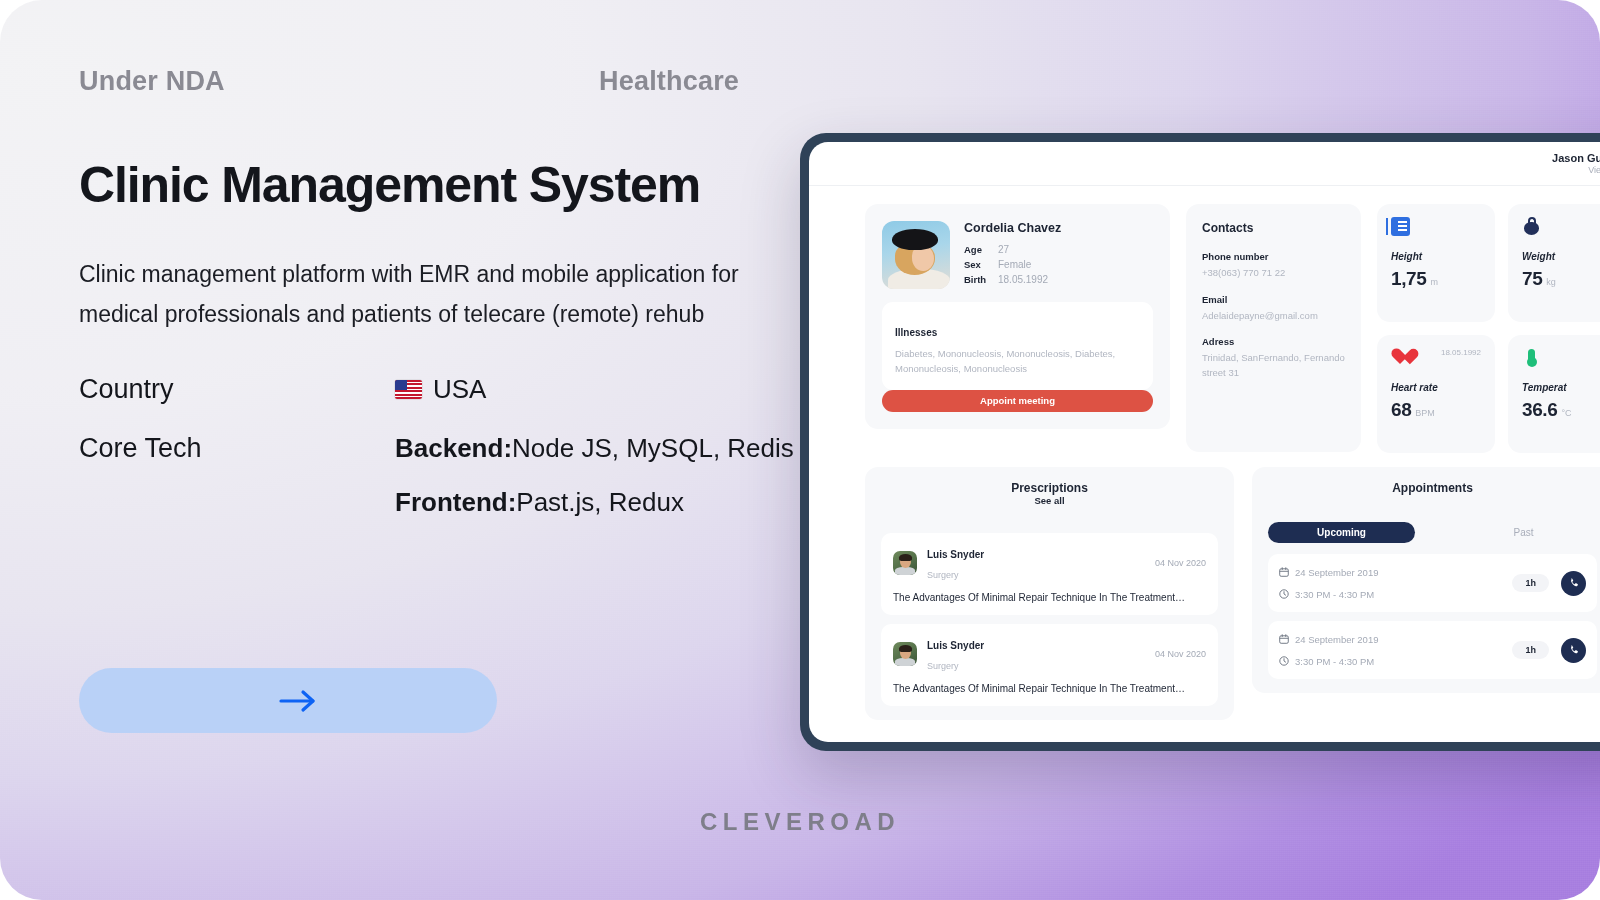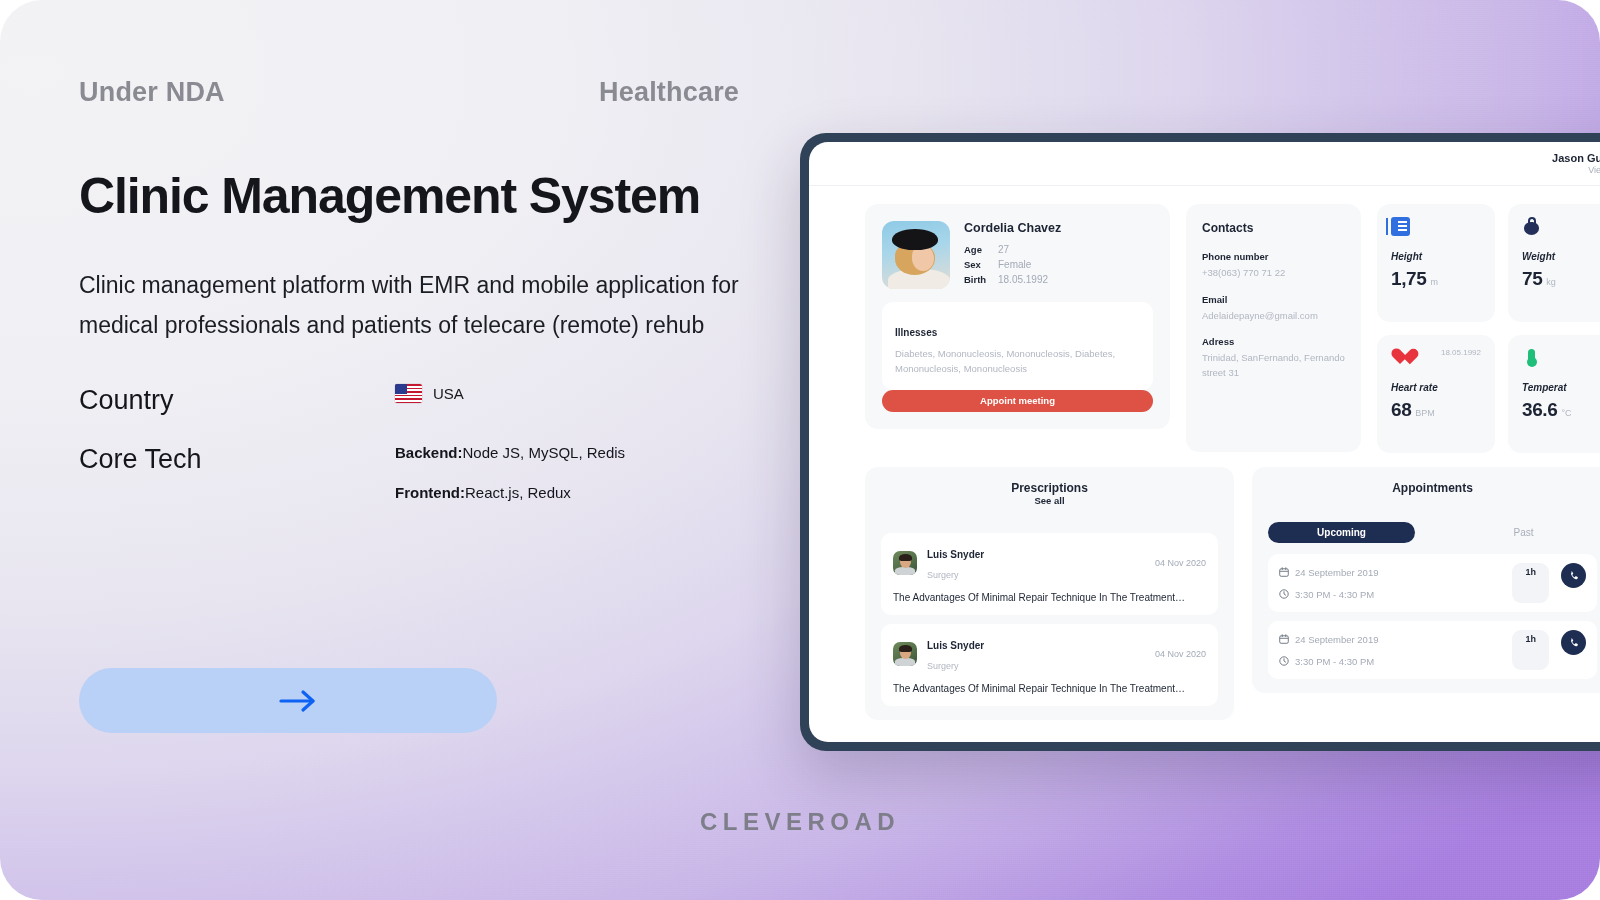--- a/index.html
+++ b/index.html
@@ -26,21 +26,21 @@
     opacity: .45;
     background-image:
       repeating-linear-gradient(0deg, rgba(255,255,255,.035) 0 1px, rgba(0,0,0,.025) 1px 2px),
       repeating-linear-gradient(90deg, rgba(255,255,255,.03) 0 1px, rgba(0,0,0,.02) 1px 2px);
     mix-blend-mode: overlay;
   }
 
   
   .left-col {
     position: absolute;
-    left: 79px; top: 77px;
+    left: 79px; top: 66px;
     width: 720px;
     z-index: 5;
   }
   .meta-row {
     display: flex;
     align-items: baseline;
     margin-bottom: 60px;
   }
   .meta-nda {
     font-size: 27px; font-weight: 700;
@@ -77,25 +77,25 @@
     margin-bottom: 26px;
   }
   .spec-label {
     font-size: 27px;
     color: #14161c;
     width: 272px;
     flex: 0 0 272px;
     line-height: 1.25;
   }
   .spec-value {
-    font-size: 15px;
+    font-size: 26px;
     color: #14161c;
     line-height: 1.28;
     display: flex;
-    align-items: flex-start;
+    align-items: center;
     padding-left: 44px;
   }
   .flag {
     display: inline-block;
     width: 27px; height: 19px;
     border-radius: 2px;
     margin-right: 11px;
     position: relative;
     overflow: hidden;
     background: #ffffff;
@@ -395,20 +395,21 @@
     cursor: pointer;
   }
   .tab.active { background: #1e2d52; color: #ffffff; font-weight: 600; }
   .tab.inactive { color: #a9aeba; padding-left: 35px; }
   .appt-item {
     background: #ffffff;
     border-radius: 10px;
     padding: 9px 11px;
     margin-bottom: 9px;
     display: flex;
+    align-items: center;
   }
   .appt-item:last-child { margin-bottom: 0; }
   .appt-when { flex: 1; }
   .appt-line { display: flex; align-items: center; gap: 6px; margin-bottom: 4px; }
   .appt-line:last-child { margin-bottom: 0; }
   .appt-txt { font-size: 9.5px; color: #a4aab6; }
   .pill {
     background: #f3f4f7;
     border-radius: 9px;
     padding: 4px 13px;
@@ -456,21 +457,21 @@
 
     <div class="spec-row">
       <div class="spec-label">Core Tech</div>
       <div>
         <div class="tech-line spec-value">
           <span class="tech-bold">Backend:</span>
           <span> Node JS, MySQL, Redis</span>
         </div>
         <div class="tech-line spec-value">
           <span class="tech-bold">Frontend:</span>
-          <span> React.js, Redux</span>
+          <span> Past.js, Redux</span>
         </div>
       </div>
     </div>
   </div>
 
   <div class="explore-btn">
     <span class="explore-arrow">
       <svg width="38" height="26" viewBox="0 0 38 26" fill="none">
         <path d="M2 13H34" stroke="#0e63f4" stroke-width="3.2" stroke-linecap="round"></path>
         <path d="M24 4L34 13L24 22" stroke="#0e63f4" stroke-width="3.2" stroke-linecap="round" stroke-linejoin="round"></path>

